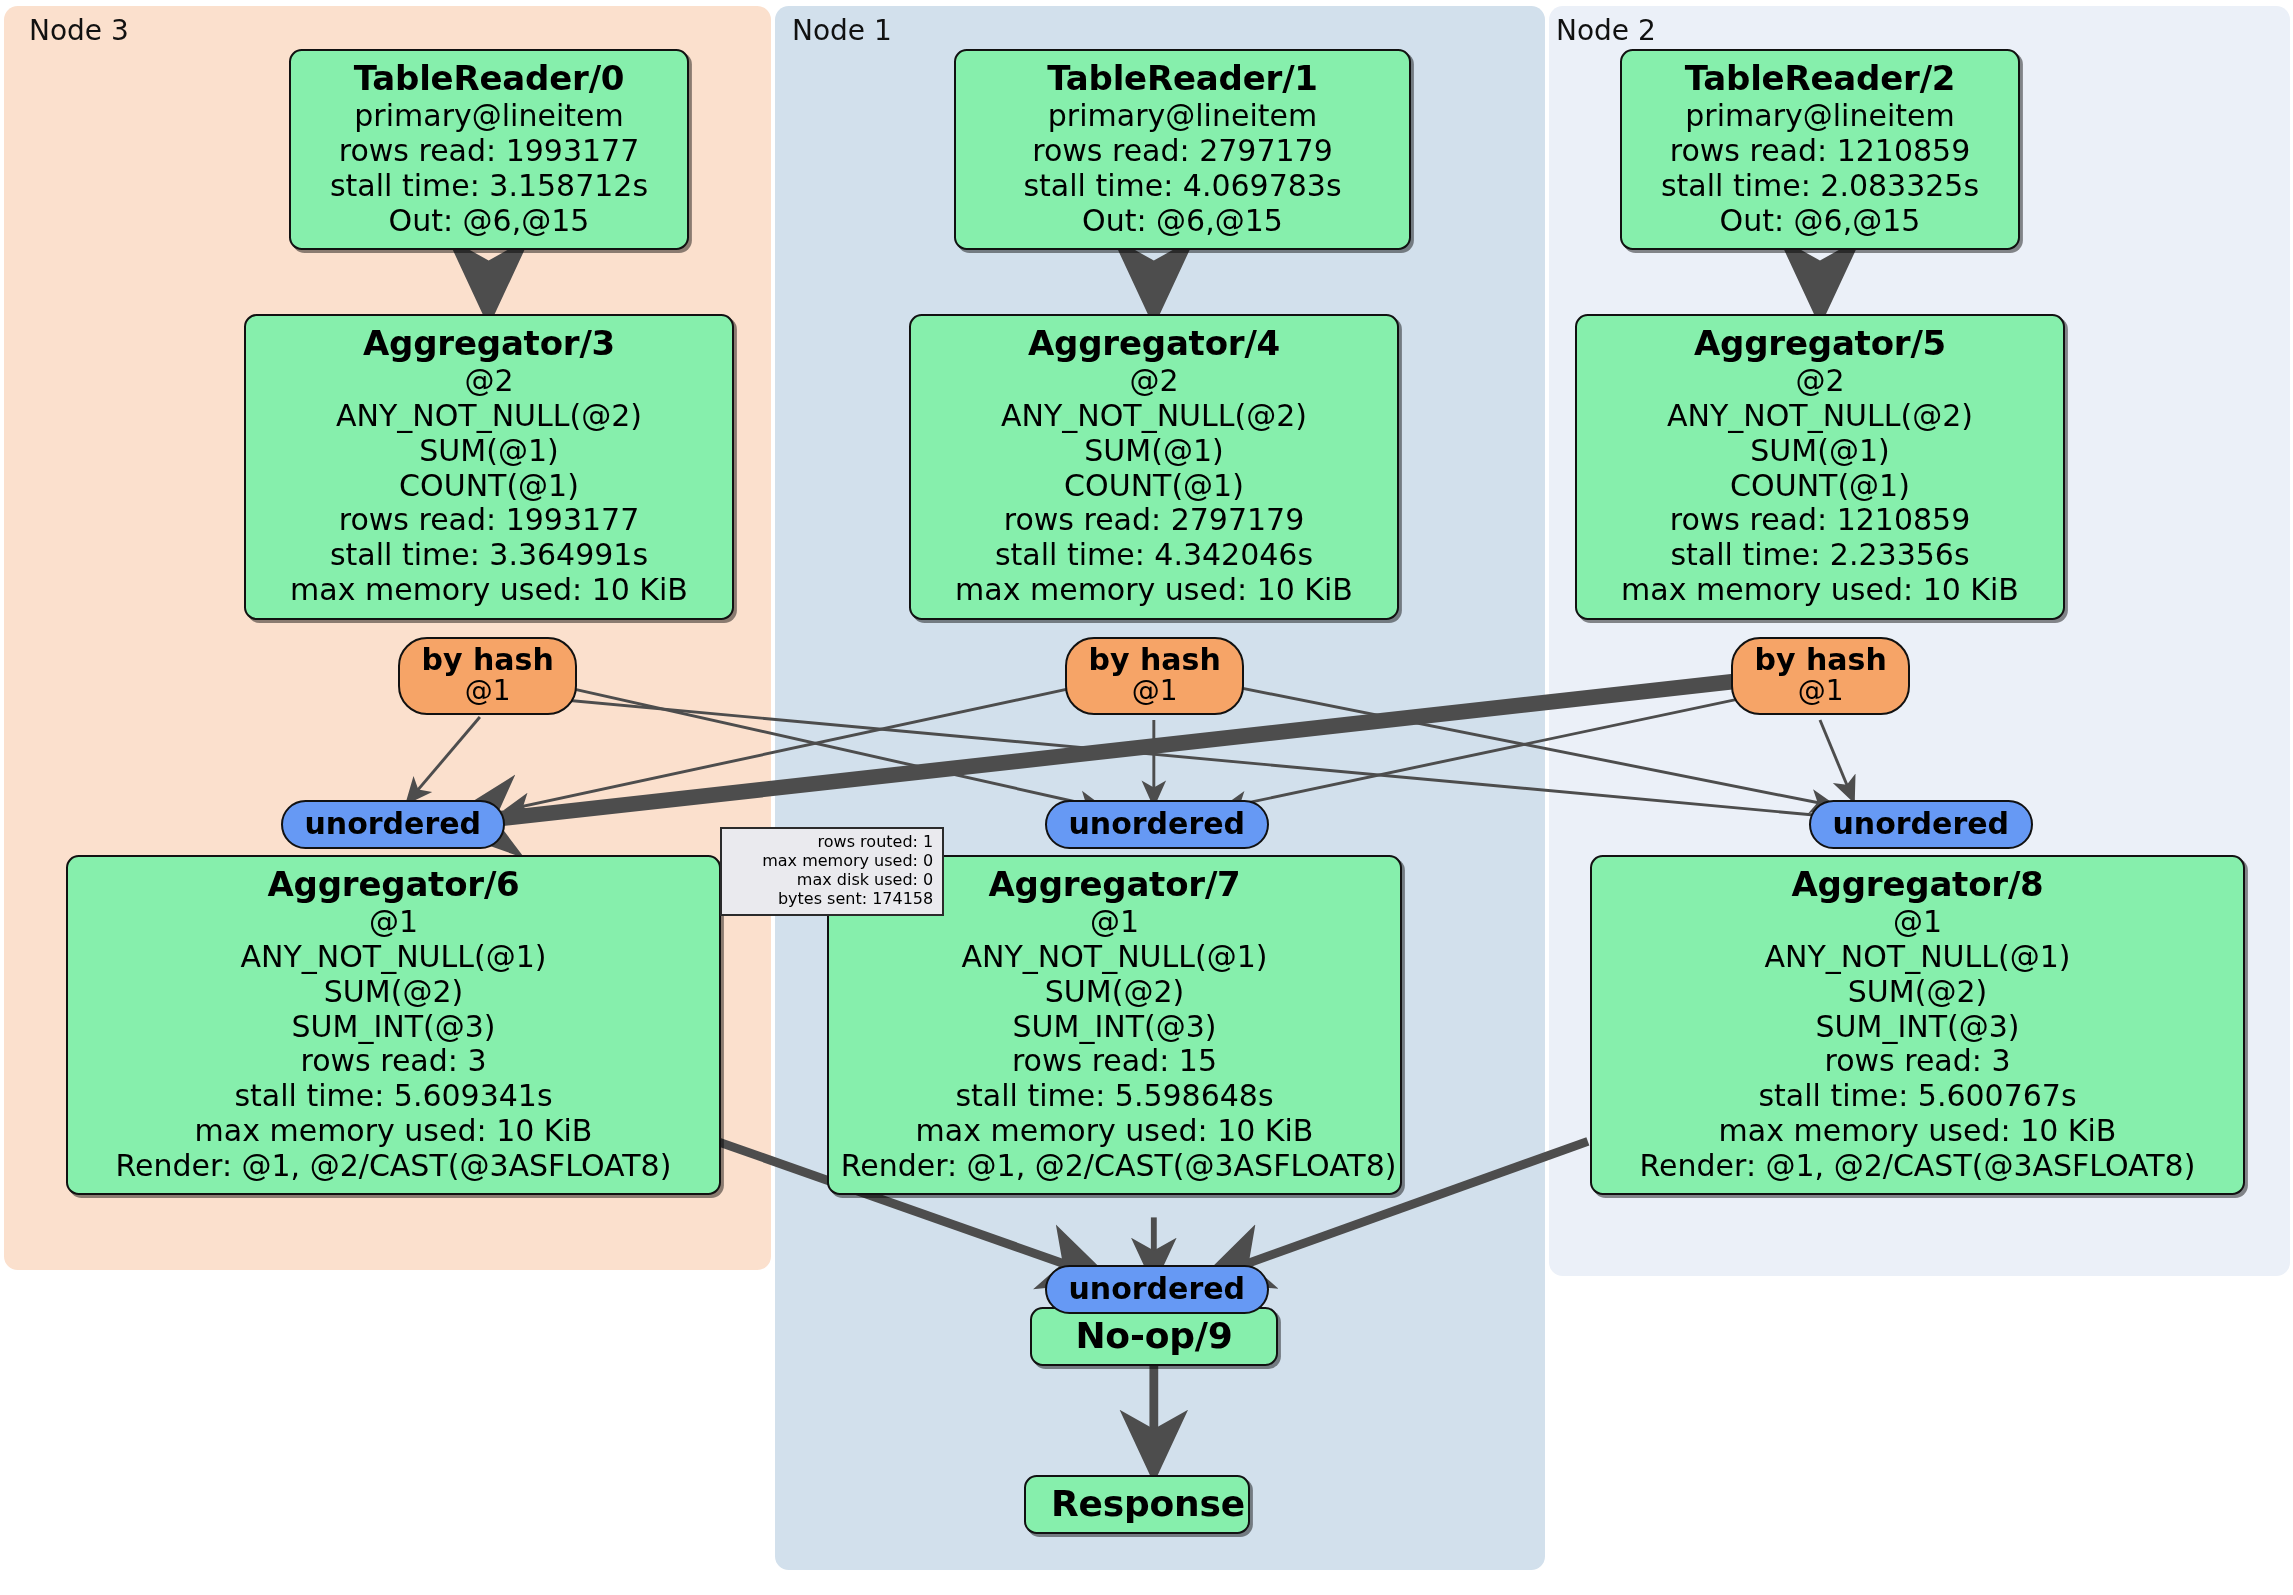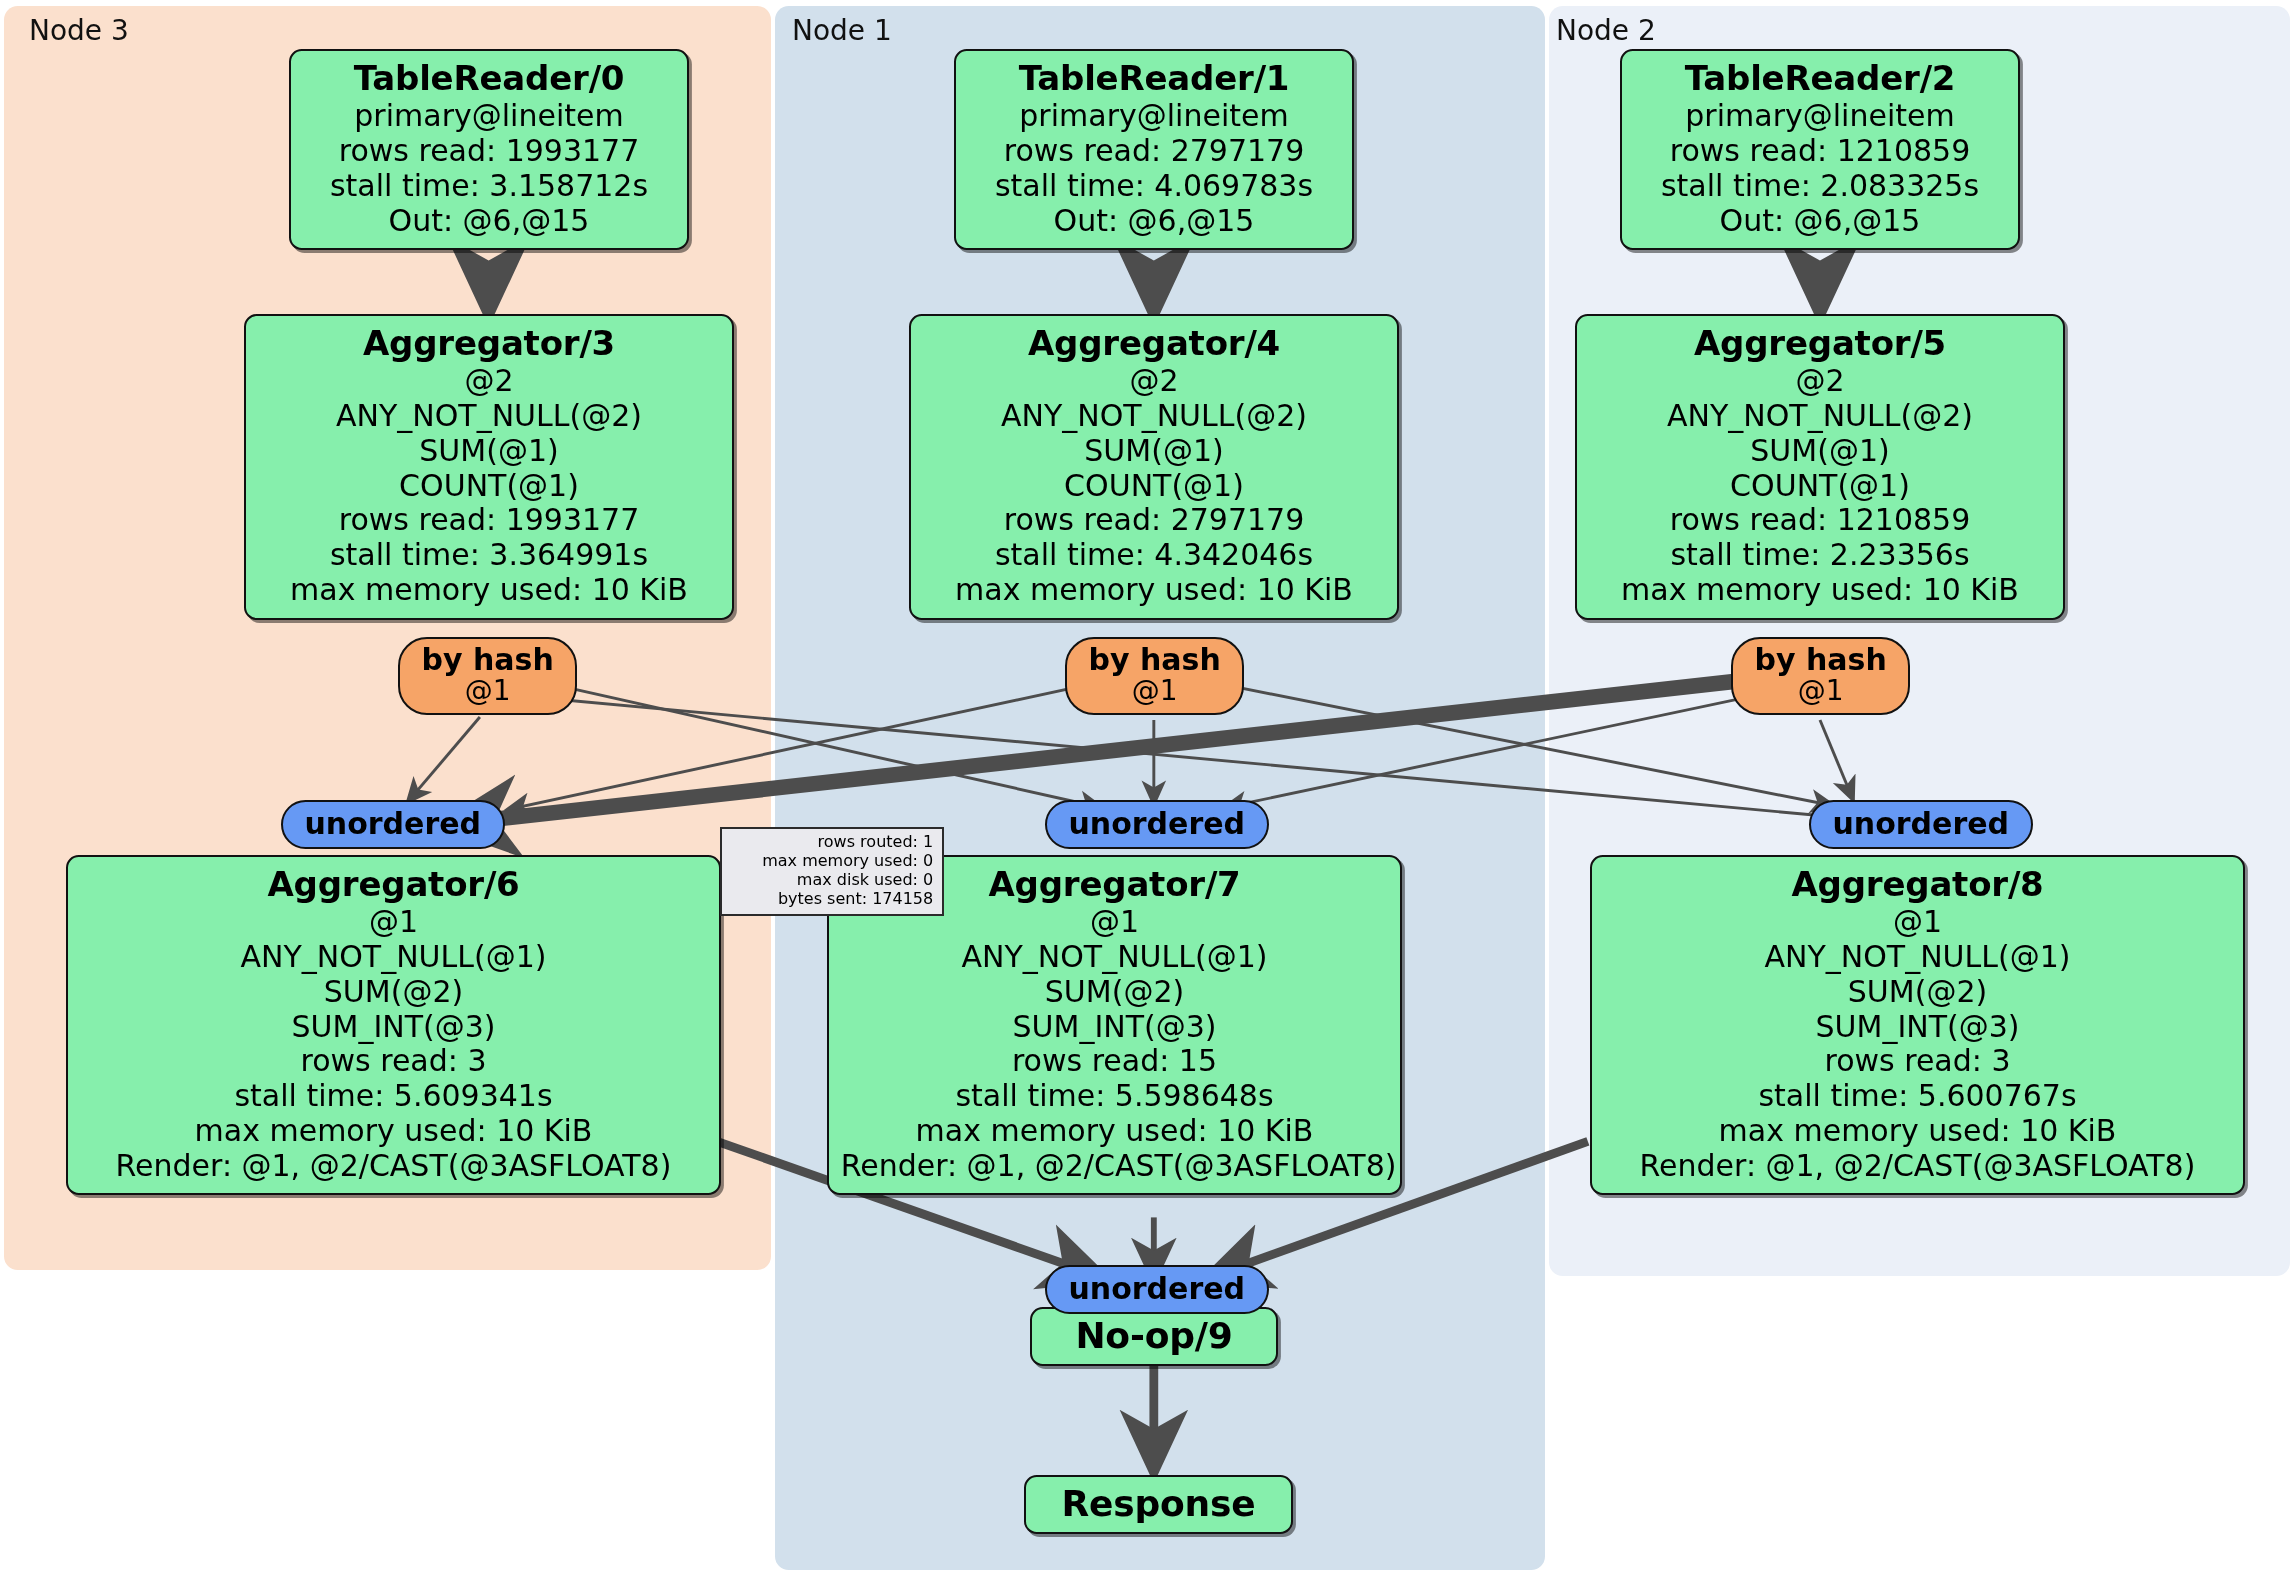--- a/index.html
+++ b/index.html
@@ -164,21 +164,21 @@
   </svg>
 
   <div class="proc" style="left:289px; top:49px; width:400px;">
     <span class="title">TableReader/0</span>
     <span class="line">primary@lineitem</span>
     <span class="line">rows read: 1993177</span>
     <span class="line">stall time: 3.158712s</span>
     <span class="line">Out: @6,@15</span>
   </div>
 
-  <div class="proc" style="left:954px; top:49px; width:400px;">
+  <div class="proc" style="left:954px; top:49px; width:457px;">
     <span class="title">TableReader/1</span>
     <span class="line">primary@lineitem</span>
     <span class="line">rows read: 2797179</span>
     <span class="line">stall time: 4.069783s</span>
     <span class="line">Out: @6,@15</span>
   </div>
 
   <div class="proc" style="left:1620px; top:49px; width:400px;">
     <span class="title">TableReader/2</span>
     <span class="line">primary@lineitem</span>
@@ -286,18 +286,18 @@
     <span class="line">rows read: 3</span>
     <span class="line">stall time: 5.600767s</span>
     <span class="line">max memory used: 10 KiB</span>
     <span class="line">Render: @1, @2/CAST(@3ASFLOAT8)</span>
   </div>
 
   <div class="proc compact" style="left:1030px; top:1307px; width:248px;">
     <span class="title">No-op/9</span>
   </div>
 
-  <div class="proc compact" style="left:1024px; top:1475px; width:269px;">
+  <div class="proc compact" style="left:1024px; top:1475px; width:226px;">
     <span class="title">Response</span>
   </div>
 
 </div>
 
 
 </body></html>

